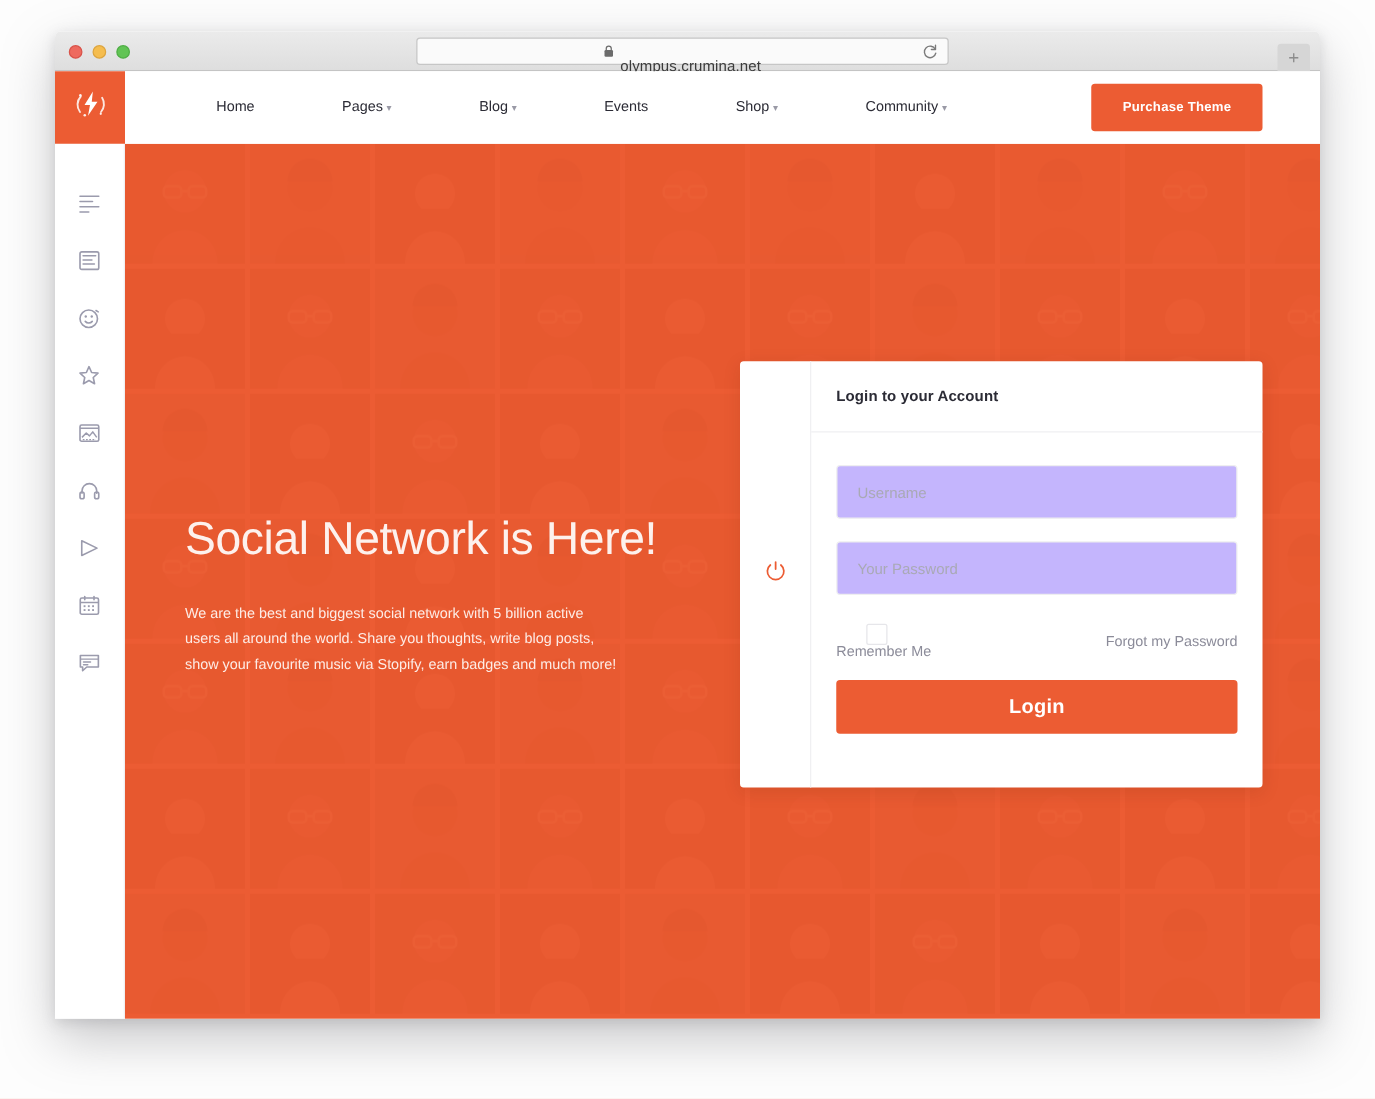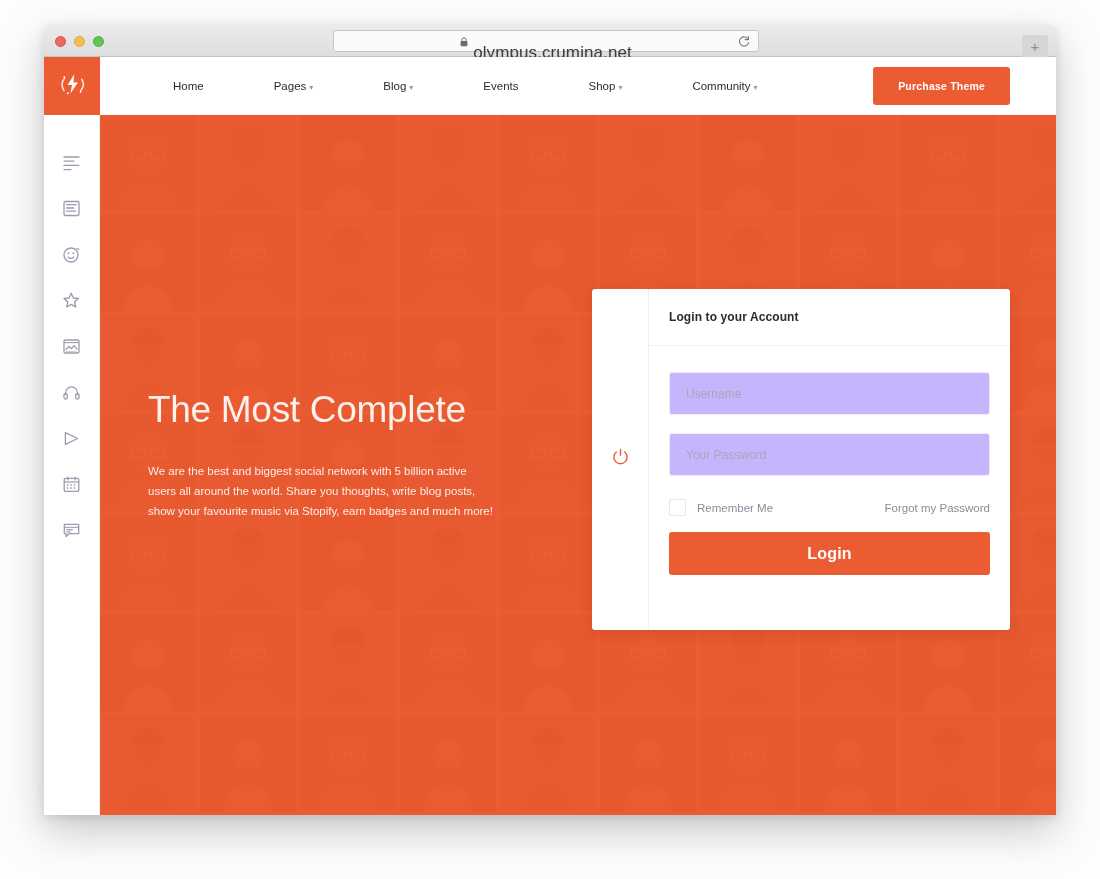--- a/index.html
+++ b/index.html
@@ -42,21 +42,21 @@
   .urlbar {
     position: absolute;
     left: 289px; top: 5px;
     width: 426px; height: 22px;
     background: #fafafa;
     border: 1px solid #c6c6c6;
     border-radius: 3px;
     display: flex; align-items: center; justify-content: center;
   }
   .urlbar .url-text {
-    font-size: 17px; color: #3b3b3b;
+    font-size: 12px; color: #3b3b3b;
     letter-spacing: .1px;
     margin-top: 24px;
   }
   .lock-icon {
     display: inline-block; margin-right: 5px;
     position: relative; top: 1px;
   }
   .reload-icon {
     position: absolute; right: 7px; top: 3px;
   }
@@ -201,21 +201,21 @@
     font-size: 12px; color: #4a4a55;
     font-family: "Liberation Sans", sans-serif;
     margin-bottom: 18px;
     outline: none;
   }
   .field::placeholder { color: #a9a9b5; }
   .row {
     display: flex; align-items: center; justify-content: space-between;
     margin-top: 5px; margin-bottom: 16px;
   }
-  .remember { display: flex; align-items: center; cursor: pointer; }
+  .remember { display: flex; align-items: center; cursor: pointer; flex-direction: column; }
   .cb {
     width: 17px; height: 17px;
     border: 1px solid #e6e6ea;
     border-radius: 2px; background: #fff;
     margin-right: 11px;
   }
   .remember-label { font-size: 11.5px; color: #8b8b99; }
   .forgot {
     font-size: 11.5px; color: #8b8b99;
     text-decoration: none; cursor: pointer;
@@ -451,21 +451,22 @@
               <use href="#facecell2" x="300" y="300"></use>
             </pattern>
           </defs>
           <rect width="956" height="700" fill="url(#facegrid)"></rect>
         </svg>
         <div class="hero-tint"></div>
 
         <div class="hero-inner">
           <div class="hero-text">
             <h1 class="hero-title">
-              <span>The Most Complete</span><br>
+              <br>
+              <span>Social Network is Here!</span>
             </h1>
             <p class="hero-sub">We are the best and biggest social network with 5 billion active users all around the world. Share you thoughts, write blog posts, show your favourite music via Stopify, earn badges and much more!</p>
           </div>
         </div>
 
         <div class="card">
           <div class="card-rail">
             <span>
               <svg width="21" height="21" viewBox="0 0 21 21">
                 <path d="M10.5 2.6v5.6" stroke="#ec5c33" stroke-width="1.4" stroke-linecap="round"></path>

